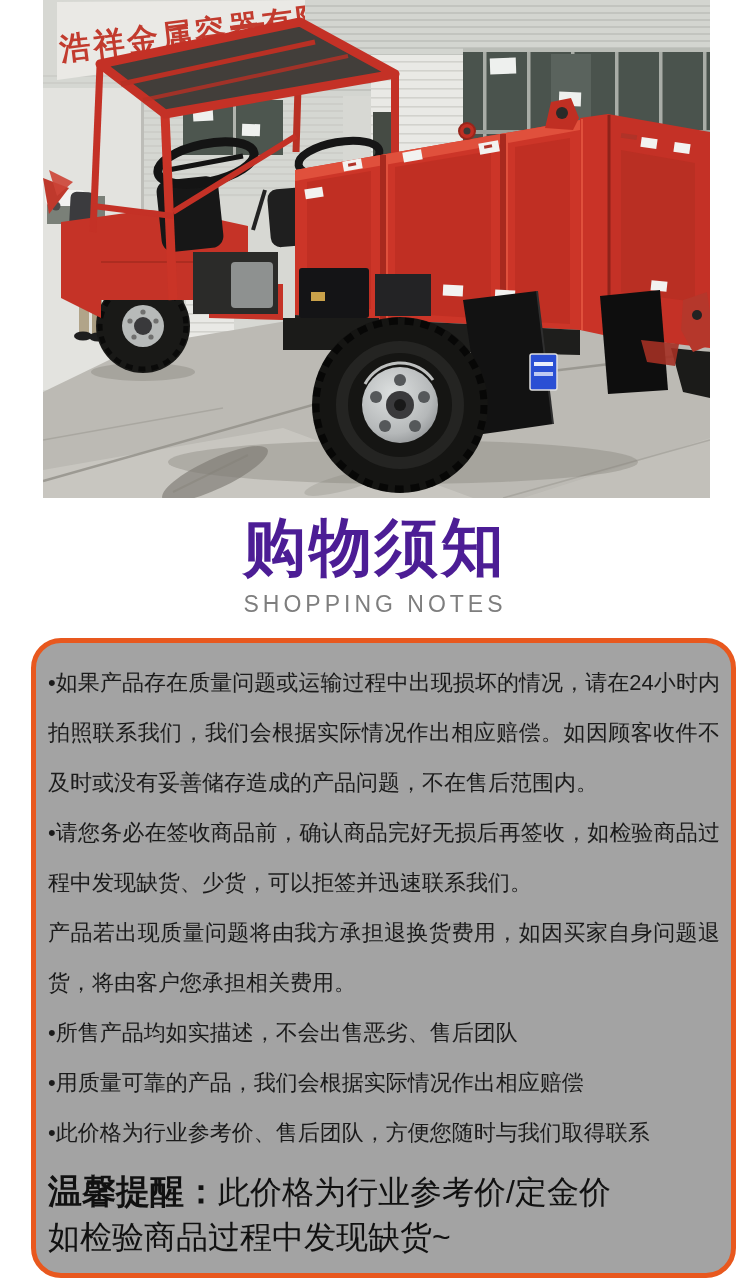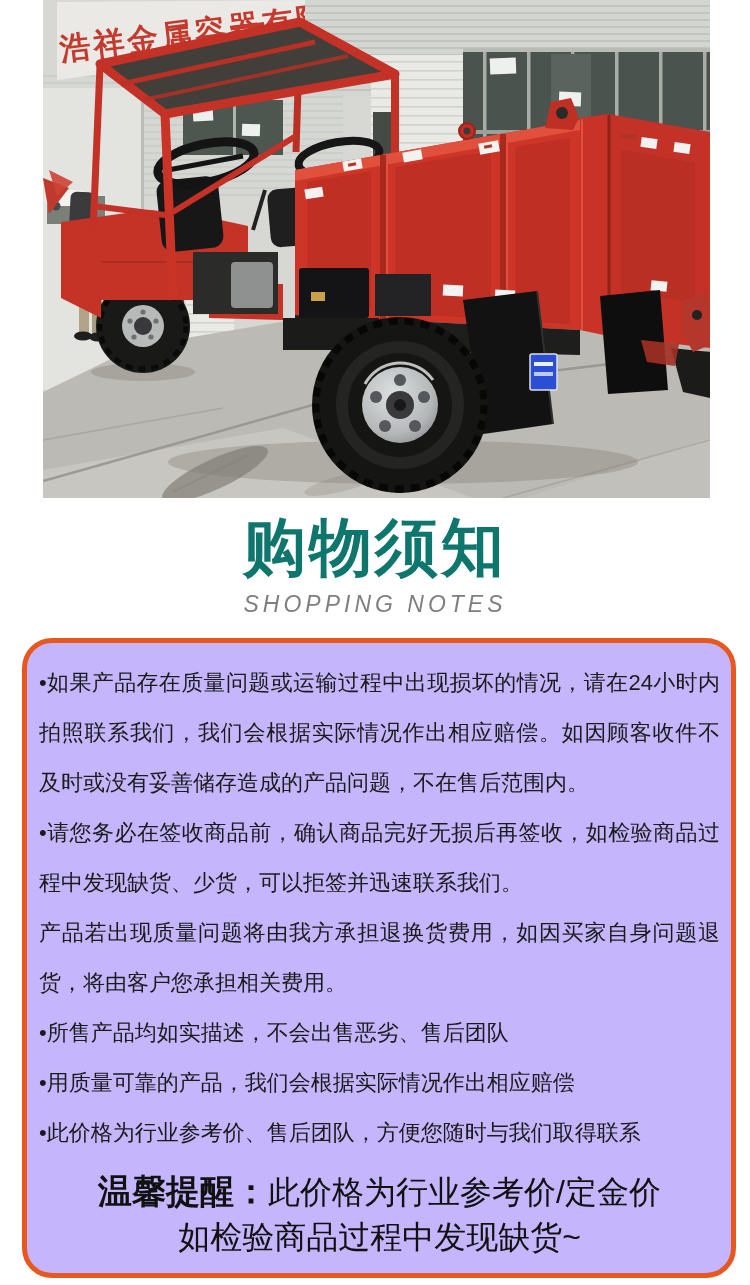--- a/index.html
+++ b/index.html
@@ -6,30 +6,30 @@
   body{width:750px;font-family:"Liberation Sans","DejaVu Sans",sans-serif;}
   .page{width:750px;height:1285px;background:#fff;overflow:hidden;position:relative;}
 
   
   .photo-wrap{margin:0 40px 0 43px;width:667px;height:498px;overflow:hidden;background:#d7d8d3;}
   .photo-wrap svg{display:block;}
 
   
   .title-block{text-align:center;}
   .title-zh{margin:12px 0 0 0;font-size:63px;line-height:74px;font-weight:800;
-            letter-spacing:3px;color:#0f766e;}
+            letter-spacing:3px;color:#4c1d95;}
   .title-en{margin-top:6px;font-size:23px;line-height:28px;color:#7e7e7e;
-            letter-spacing:4px;font-weight:500;font-style:italic;}
+            letter-spacing:4px;font-weight:500;}
 
   
-  .notes-box{margin:20px 14px 0 22px;border:5px solid #E8581E;border-radius:30px;
-             padding:15px 11px 14px 12px;background:#c4b5fd;}
+  .notes-box{margin:20px 14px 0 31px;border:5px solid #E8581E;border-radius:30px;
+             padding:15px 11px 14px 12px;background:#a3a3a3;}
   .notes-box p{margin:0;font-size:22px;line-height:50px;color:#1b1b1b;
                text-align:justify;font-weight:500;}
-  .reminder{margin-top:10px;text-align:center;color:#111;}
+  .reminder{margin-top:10px;color:#111;}
   .rem-line1{font-size:32px;line-height:46px;font-weight:500;}
   .rem-label{font-weight:bold;font-size:34px;}
   .rem-line2{font-size:32px;line-height:44px;font-weight:500;}
 </style>
 </head>
 <body>
 
 <div class="page">
 
   <div class="photo-wrap">

